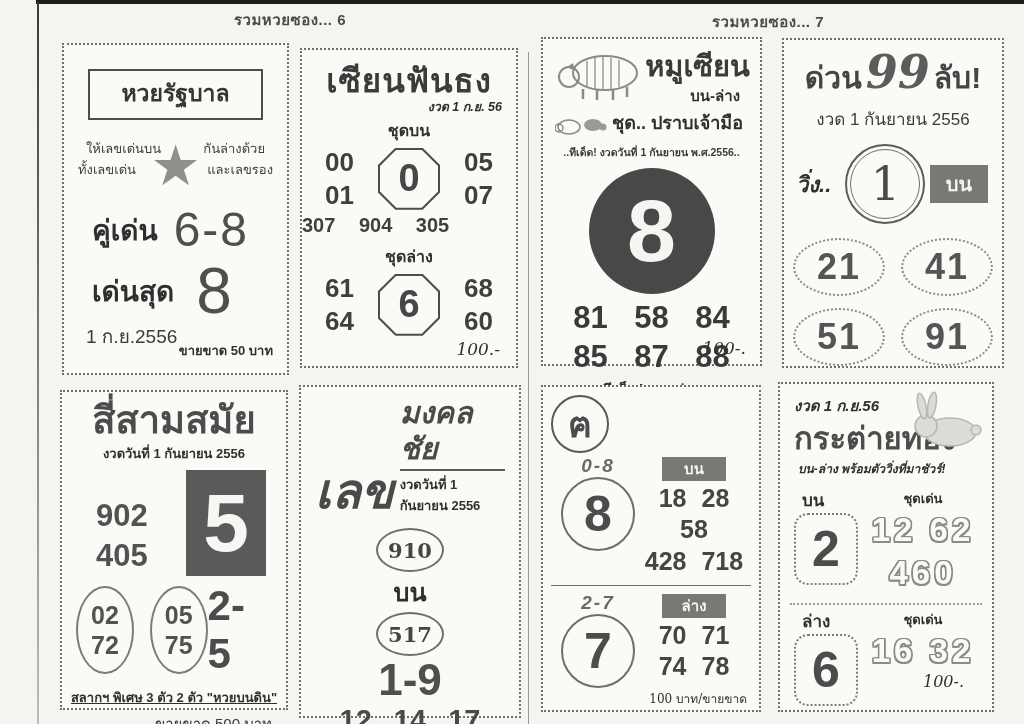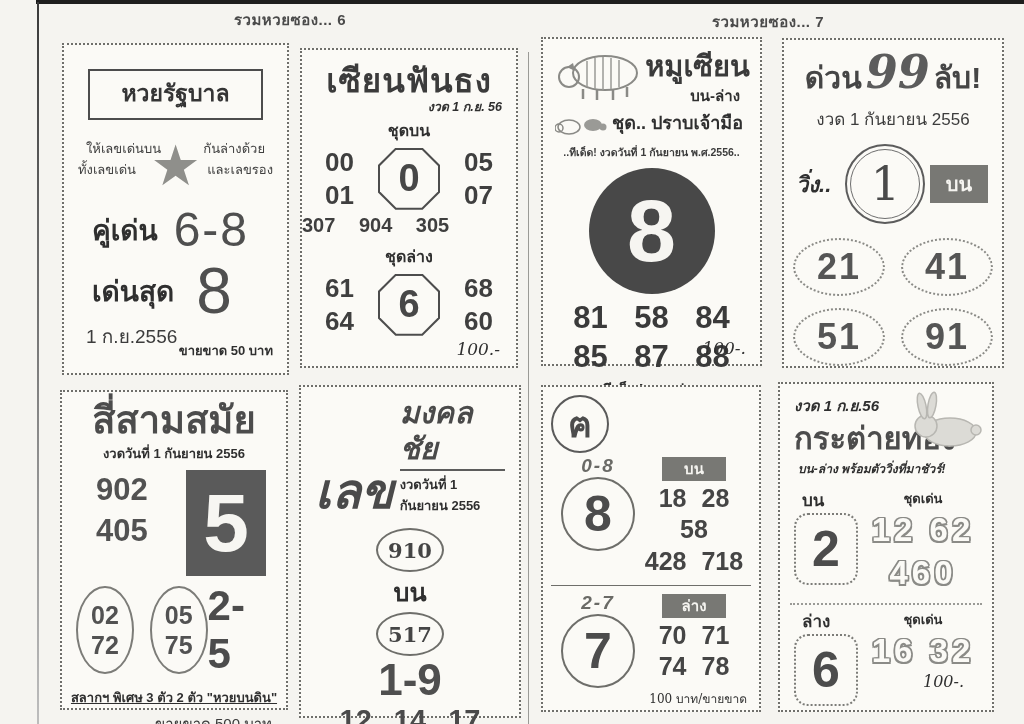--- a/index.html
+++ b/index.html
@@ -99,21 +99,21 @@
   .c4-pair { width:92px; height:58px; font-size:36px; font-weight:bold; color:#555; letter-spacing:2px; }
   .c4-footrow { display:flex; align-items:baseline; margin:12px 16px 0 26px; }
   .c4-foot { font-size:18px; font-weight:bold; }
   .c4-price { margin-left:auto; font-size:15px; color:#4a4a4a; }
   .c4-hr { border-top:1px solid #7c7c78; margin:8px 8px 0; }
 
   
   .c5 { left:60px; top:390px; width:228px; height:320px; }
   .c5-title { text-align:center; font-size:38px; font-weight:bold; color:#4c4c4c; margin-top:4px; line-height:1.3; }
   .c5-date { text-align:center; font-size:13px; font-weight:bold; margin-top:-2px; }
-  .c5-mid { display:flex; align-items:flex-start; margin:6px 20px 0 34px; }
+  .c5-mid { display:flex; align-items:flex-end; margin:6px 20px 0 34px; }
   .c5-triples { font-size:31px; font-weight:bold; color:#525252; line-height:1.3; }
   .c5-fivebox { width:80px; height:106px; background:#5a5a5a; color:#f7f6f2; font-size:82px; font-weight:bold;
     display:flex; align-items:center; justify-content:center; margin-left:auto; line-height:1; }
   .c5-ovalrow { display:flex; align-items:center; margin:6px 14px 0; }
   .c5-oval { width:64px; height:88px; border:2px solid #7c7c78; border-radius:50%;
     display:flex; flex-direction:column; align-items:center; justify-content:center;
     font-size:25px; font-weight:bold; color:#525252; line-height:1.2; }
   .c5-oval + .c5-oval { margin-left:16px; }
   .c5-pair { margin-left:auto; margin-right:10px; font-size:42px; font-weight:bold; color:#4c4c4c; }
   .c5-footer { text-align:center; font-size:13px; font-weight:bold; margin-top:9px;text-decoration:underline; }

